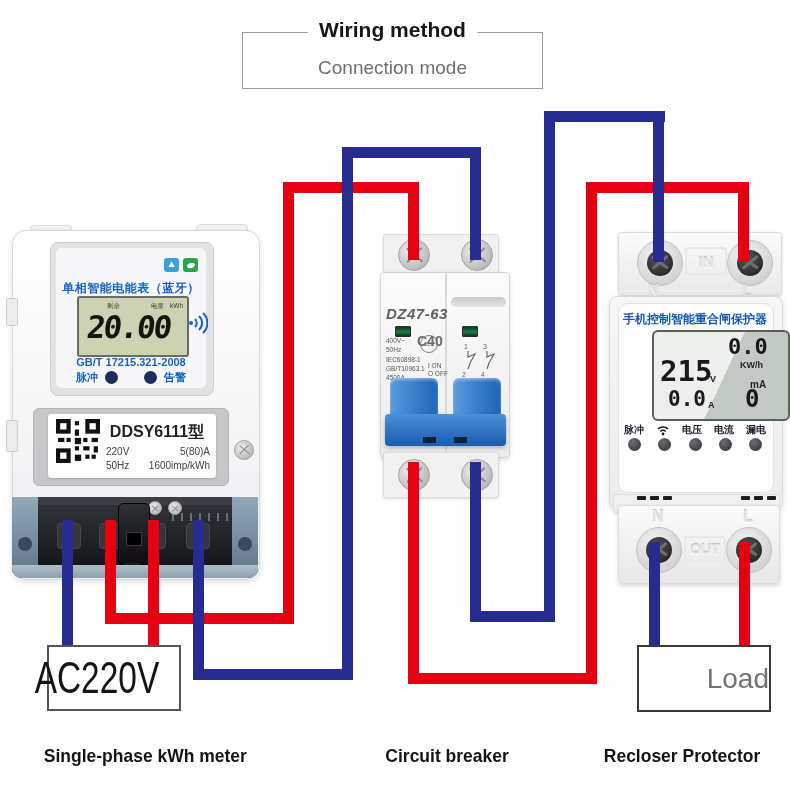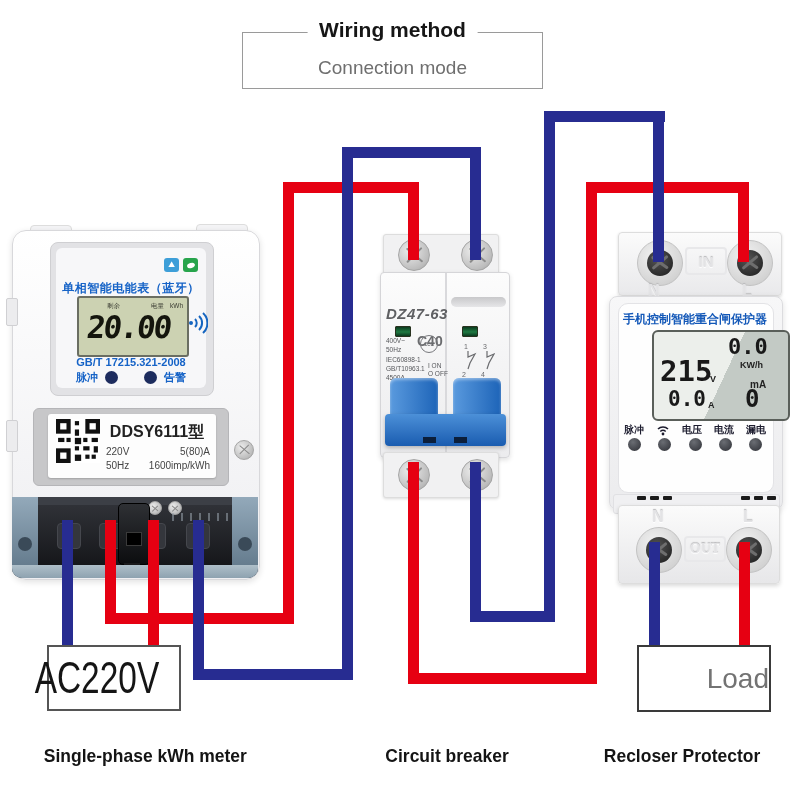--- a/index.html
+++ b/index.html
@@ -296,21 +296,21 @@
 
   <div class="devbody" style="left:618px;top:505px;width:160px;height:77px;background:linear-gradient(#fbfbfb,#e7e7e9);border:1px solid #ddd;border-radius:4px;box-shadow:0 2px 4px rgba(0,0,0,.15);">
     <div class="abs emboss" style="left:33px;top:2px;font-size:16px;">N</div>
     <div class="abs emboss" style="left:124px;top:2px;font-size:16px;">L</div>
     <div class="rterm abs" style="left:17px;top:21px;width:44px;height:44px;">
         <div class="pin"></div>
       </div>
     <div class="rterm abs" style="left:107px;top:21px;width:44px;height:44px;">
         <div class="pin"></div>
       </div>
-    <div class="abs emboss" style="left:65px;top:30px;width:38px;height:22px;border:2px solid #e8e8ea;border-radius:4px;display:flex;align-items:center;justify-content:center;font-size:14px;font-family:Liberation Serif, serif;">OUT</div>
+    <div class="abs emboss" style="left:65px;top:30px;width:38px;height:22px;border:2px solid #e8e8ea;border-radius:4px;display:flex;align-items:center;justify-content:center;font-size:14px;">OUT</div>
   </div>
 
   <div class="labelbox" style="left:47px;top:645px;width:130px;height:62px;border-color:#555;">
     <span style="font-size:44px;transform:scaleX(.76);white-space:nowrap;color:#151515;">AC220V</span>
   </div>
   <div class="labelbox" style="left:637px;top:645px;width:130px;height:63px;">
     <span style="font-size:28px;font-weight:normal;color:#737373;">Load</span>
   </div>
 
   <div class="caption" style="left:15px;top:745px;width:260px;">

